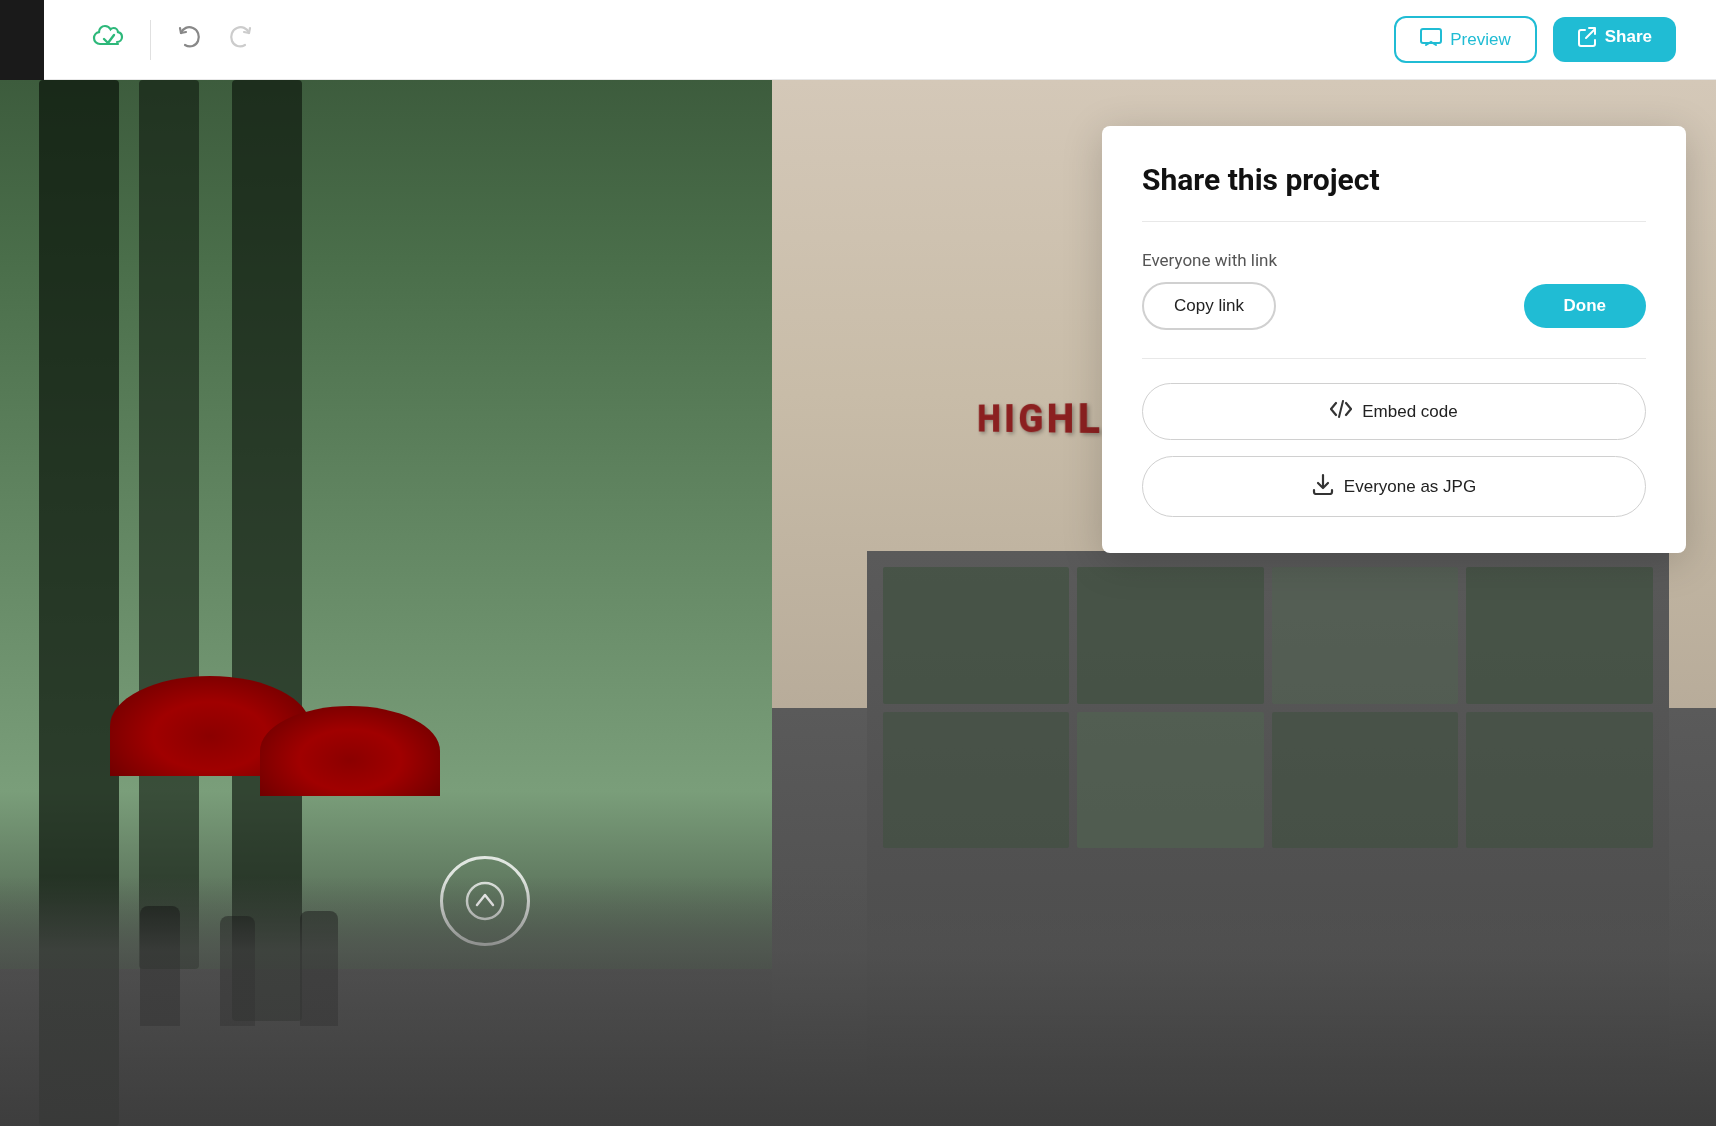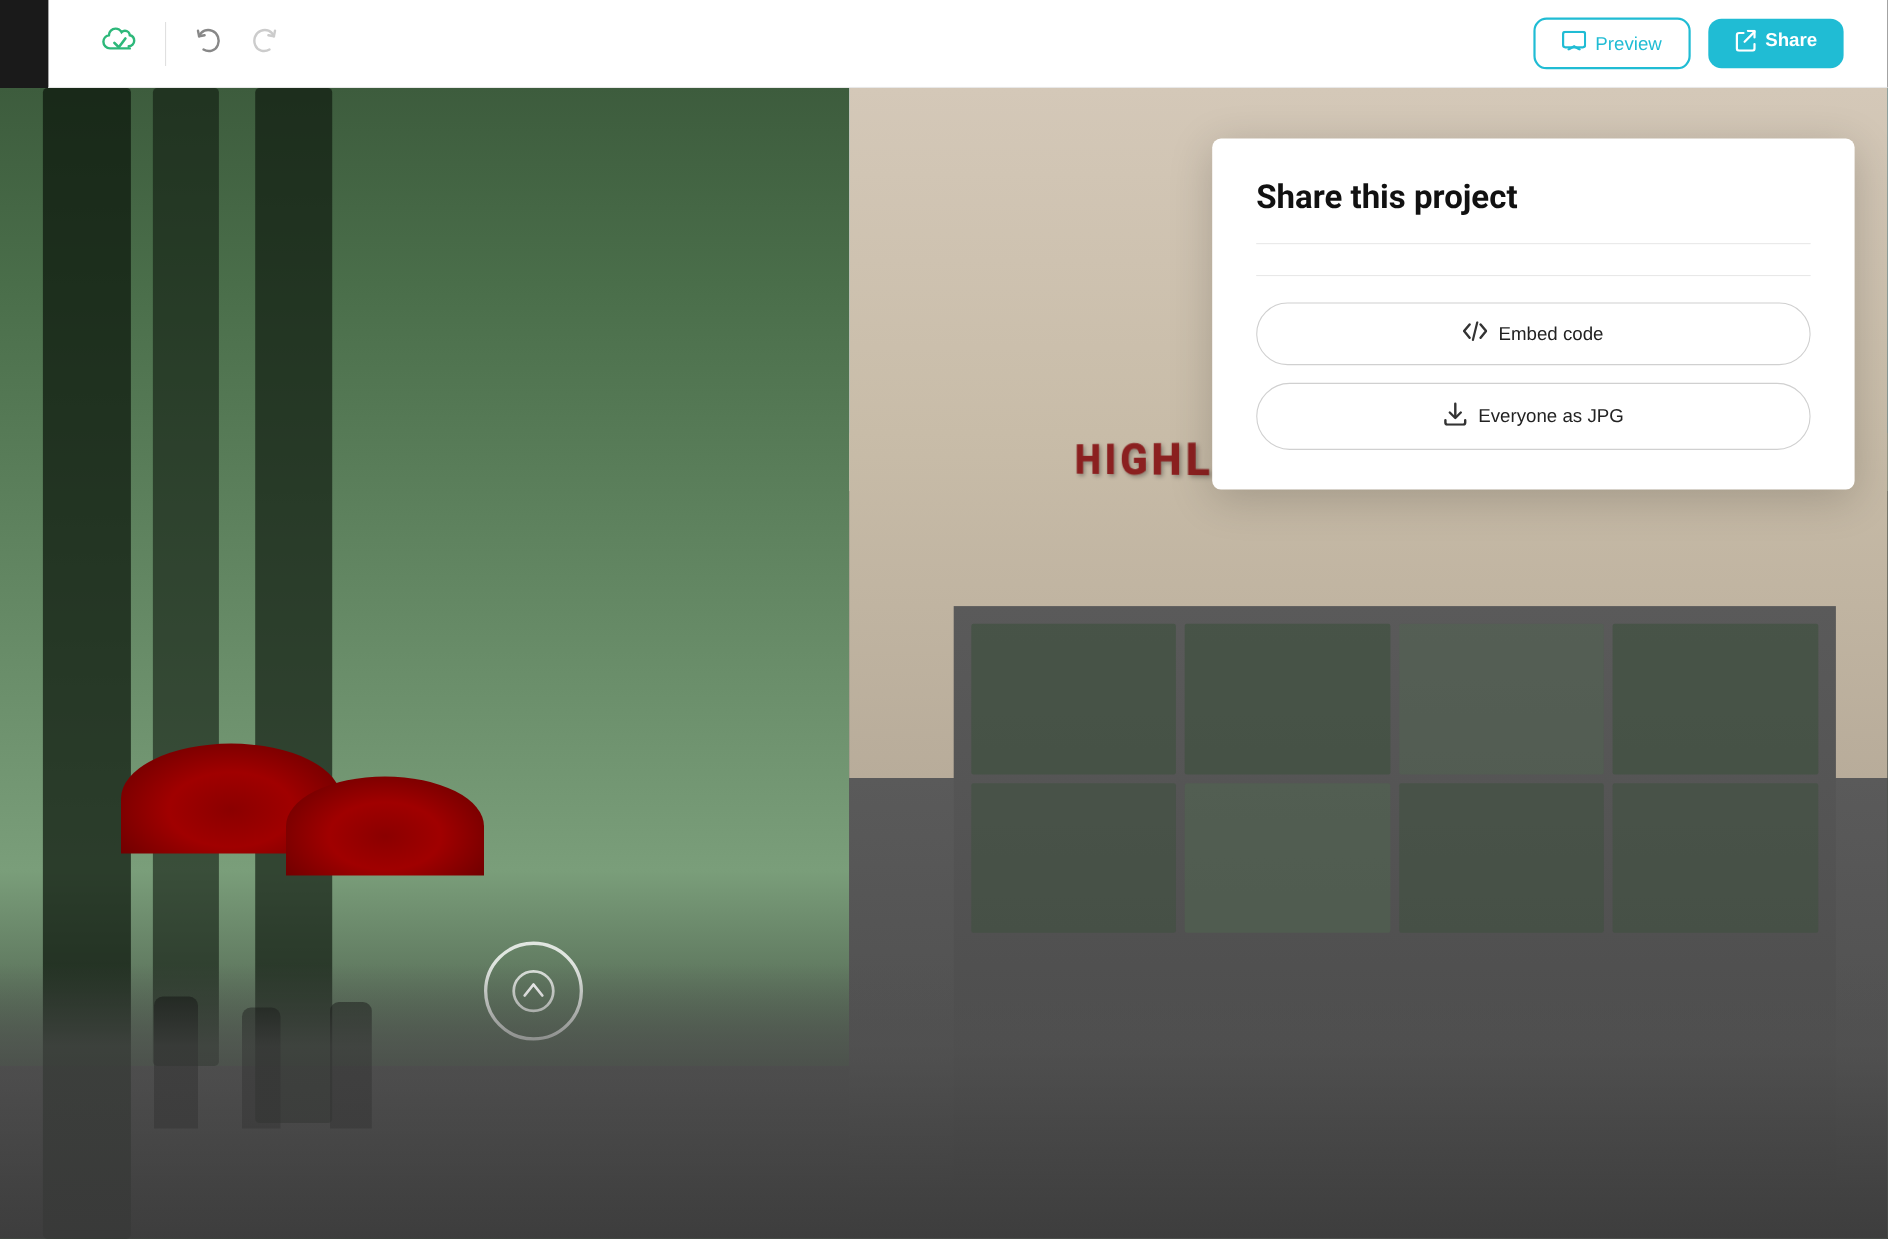--- a/index.html
+++ b/index.html
@@ -417,22 +417,31 @@
     </svg>
   </div>
 
   <div style="position:absolute; bottom:0; left:0; right:0; height:250px; background: linear-gradient(180deg, transparent 0%, rgba(80,80,80,0.6) 30%, rgba(60,60,60,0.9) 100%);"></div>
 </div>
 
 <div class="share-panel">
   <div class="share-title">Share this project</div>
   <hr class="share-divider">
 
-
-
+  <div class="share-label">Everyone with link</div>
+
+
+  <div class="action-row">
+    <button class="btn-copy-link">
+      <span>Copy link</span>
+    </button>
+    <button class="btn-done">
+      <span>Done</span>
+    </button>
+  </div>
 
   <hr class="share-divider2">
 
   <button class="btn-embed">
     <span>
       <svg width="22" height="18" viewBox="0 0 22 18" fill="none">
         <polyline points="6,3 1,9 6,15" stroke="#333" stroke-width="2.2" stroke-linecap="round" stroke-linejoin="round" fill="none"></polyline>
         <polyline points="16,3 21,9 16,15" stroke="#333" stroke-width="2.2" stroke-linecap="round" stroke-linejoin="round" fill="none"></polyline>
         <line x1="13" y1="1" x2="9" y2="17" stroke="#333" stroke-width="2" stroke-linecap="round"></line>
       </svg>

